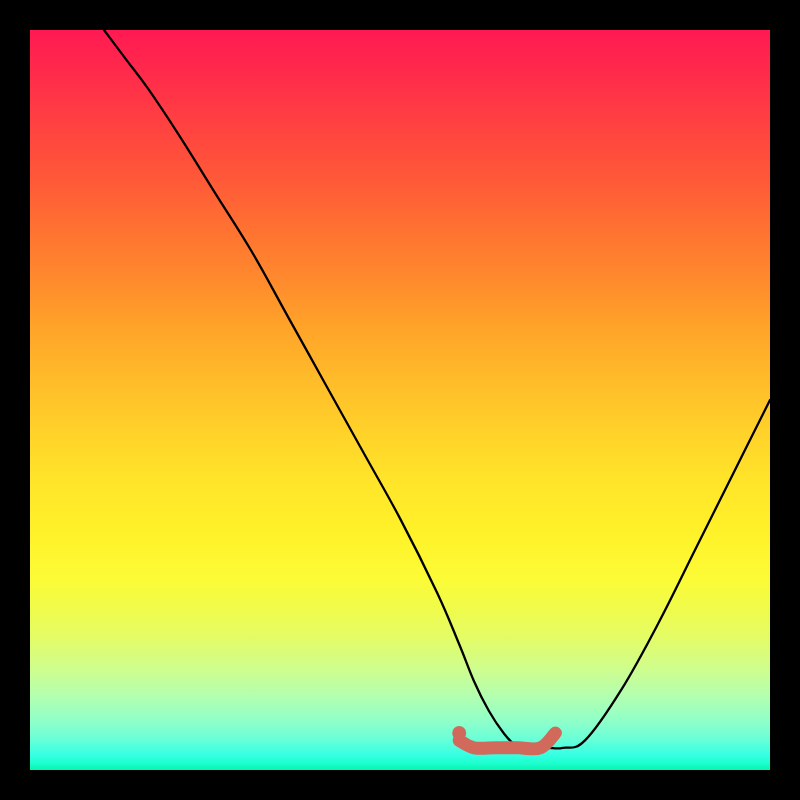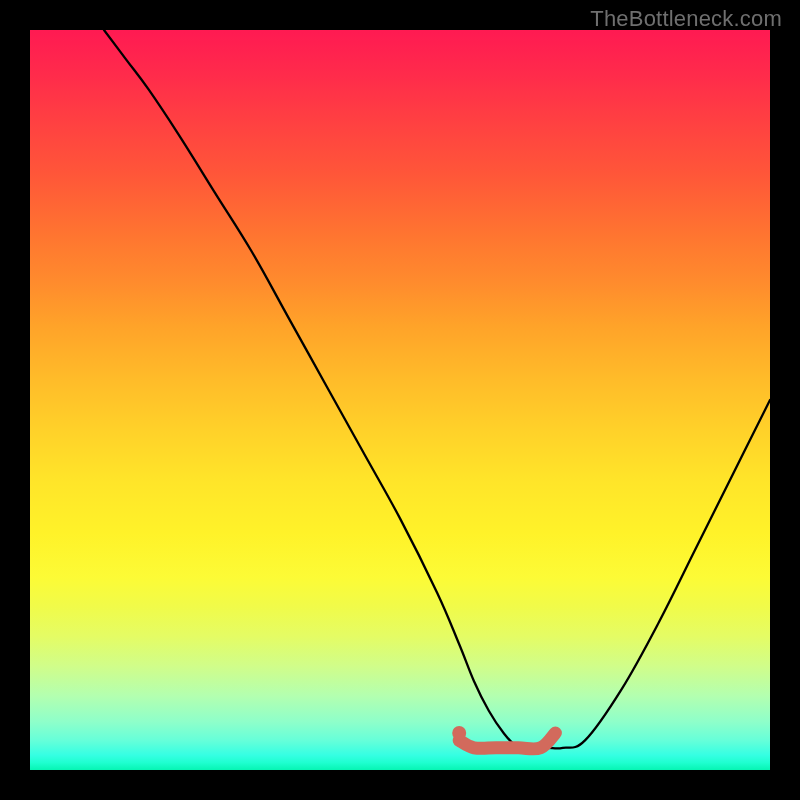--- a/index.html
+++ b/index.html
@@ -62,21 +62,20 @@
     left: 0;
     top: 0;
     width: 740px;
     height: 740px;
   }
 </style>
 </head>
 <body>
 
 <div class="frame">
-  <div class="watermark">TheBottleneck.com</div>
   <div class="plot-area">
     <svg class="curve" viewBox="0 0 740 740" preserveAspectRatio="none">
       <path d="M 74.0 0.0 C 78.0 5.3, 88.2 18.9, 96.2 29.6 C 104.2 40.3, 109.1 45.9, 118.4 59.2 C 127.7 72.5, 136.0 85.0, 148.0 103.6 C 160.0 122.2, 171.7 141.5, 185.0 162.8 C 198.3 184.1, 208.7 199.4, 222.0 222.0 C 235.3 244.6, 245.7 264.6, 259.0 288.6 C 272.3 312.6, 282.7 331.2, 296.0 355.2 C 309.3 379.2, 319.7 397.8, 333.0 421.8 C 346.3 445.8, 356.7 463.1, 370.0 488.4 C 383.3 513.7, 396.3 539.8, 407.0 562.4 C 417.7 585.0, 422.5 598.2, 429.2 614.2 C 435.9 630.2, 438.7 639.2, 444.0 651.2 C 449.3 663.2, 453.5 671.5, 458.8 680.8 C 464.1 690.1, 468.3 696.3, 473.6 703.0 C 478.9 709.7, 483.1 715.1, 488.4 717.8 C 493.7 720.5, 497.9 717.8, 503.2 717.8 C 508.5 717.8, 512.7 717.8, 518.0 717.8 C 523.3 717.8, 526.1 719.1, 532.8 717.8 C 539.5 716.5, 544.3 721.1, 555.0 710.4 C 565.7 699.7, 578.7 679.9, 592.0 658.6 C 605.3 637.3, 615.7 617.3, 629.0 592.0 C 642.3 566.7, 652.7 544.6, 666.0 518.0 C 679.3 491.4, 689.7 470.6, 703.0 444.0 C 716.3 417.4, 733.3 383.3, 740.0 370.0" fill="none" stroke="#000000" stroke-width="2.3" stroke-linecap="round" stroke-linejoin="round" id="mainCurve"></path>
       <path d="M 429.2 710.4 C 431.9 711.7, 437.3 716.5, 444.0 717.8 C 450.7 719.1, 458.2 717.8, 466.2 717.8 C 474.2 717.8, 480.4 717.8, 488.4 717.8 C 496.4 717.8, 503.9 720.5, 510.6 717.8 C 517.3 715.1, 522.7 705.7, 525.4 703.0" fill="none" stroke="#d26a5c" stroke-width="13" stroke-linecap="round" stroke-linejoin="round" id="hlCurve"></path>
       <circle cx="429.2" cy="703.0" r="7" fill="#d26a5c" id="hlDot"></circle>
     </svg>
   </div>
 </div>
 
 </body></html>

